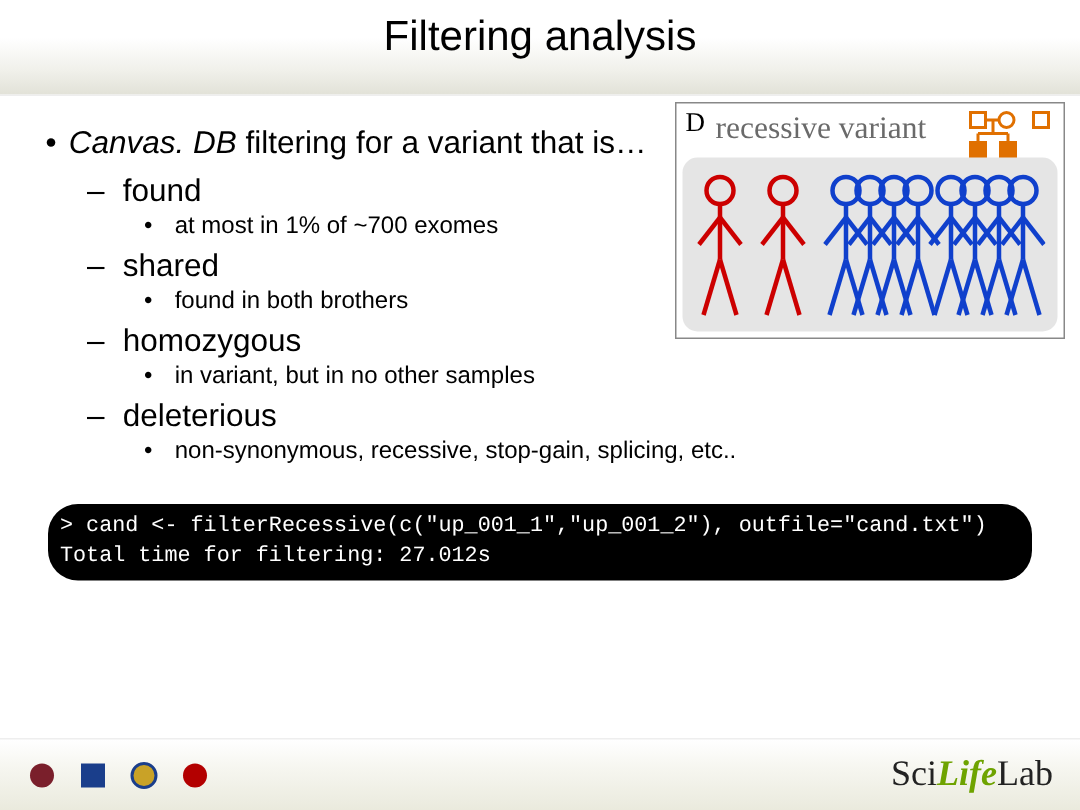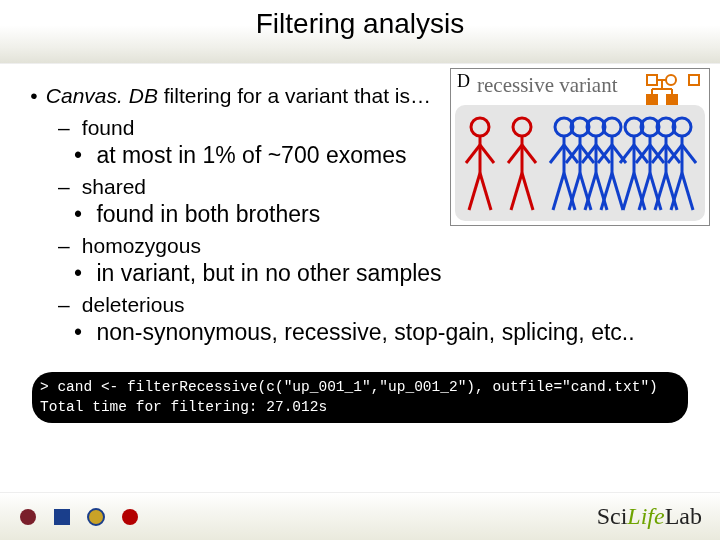--- a/index.html
+++ b/index.html
@@ -39,22 +39,22 @@
     margin-left: 38px;
   }
   .sub-item {
     margin: 2px 0 2px 0;
   }
   .sub-item .dash {
     display: inline-block;
     width: 18px;
   }
   .sub-sub {
-    margin: 2px 0 6px 16px;
-    font-size: 23px;
+    margin: 2px 0 6px 38px;
+    font-size: 16px;
   }
   .sub-sub .sdot {
     display: inline-block;
     width: 16px;
   }
   .italic { font-style: italic; text-align: right; }
   .figure-box {
     position: absolute;
     right: 10px;
     top: 4px;
@@ -130,21 +130,21 @@
   }
   .logo-dot {
     width: 20px;
     height: 20px;
   }
   .scilife {
     font-size: 24px;
     font-family: Georgia, "Times New Roman", serif;
     color: #222;
   }
-  .scilife .s-green { color: #6ea300; font-style: italic; }
+  .scilife .s-green { color: #6ea300; font-style: italic; font-weight: bold; }
 </style>
 </head>
 <body>
 
 <div class="title-bar">Filtering analysis</div>
 
 <div class="content">
 
   <div class="bullet-top">
     <span class="dot">•</span>

